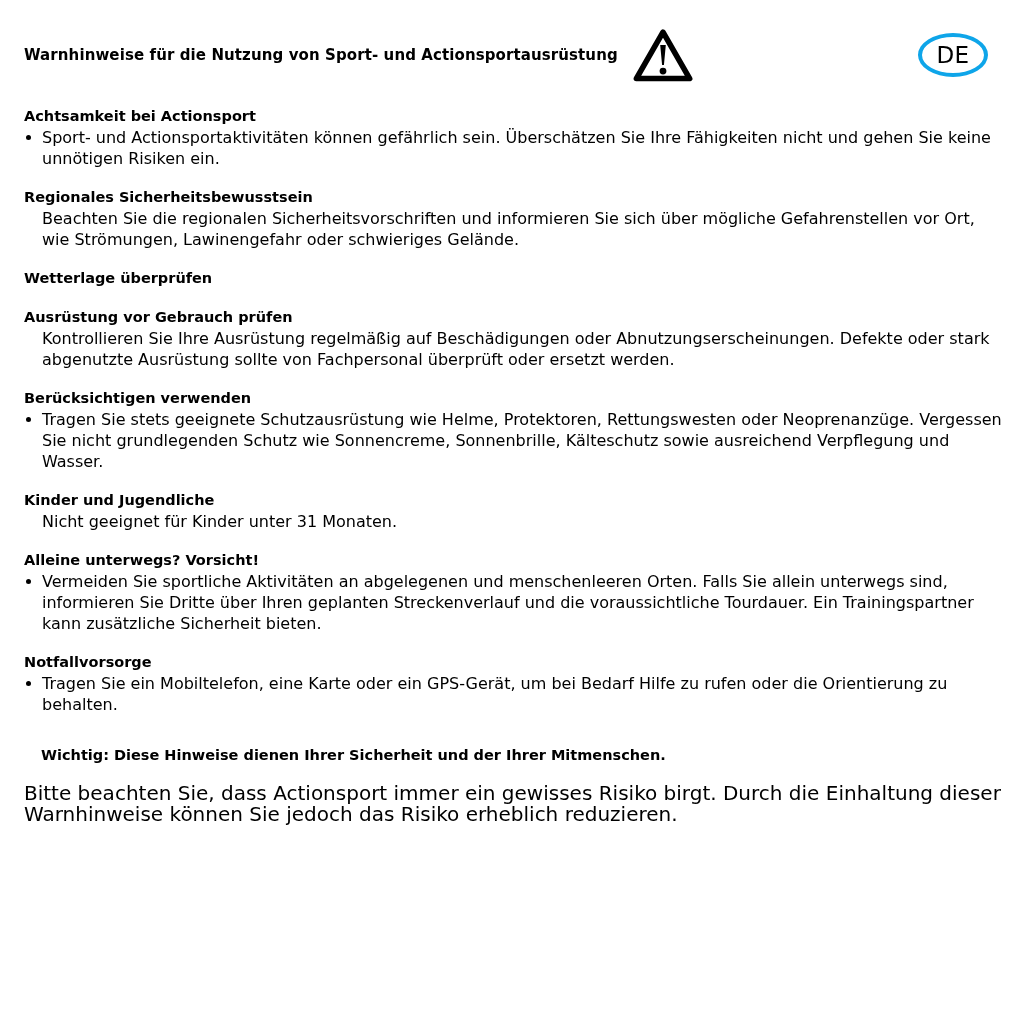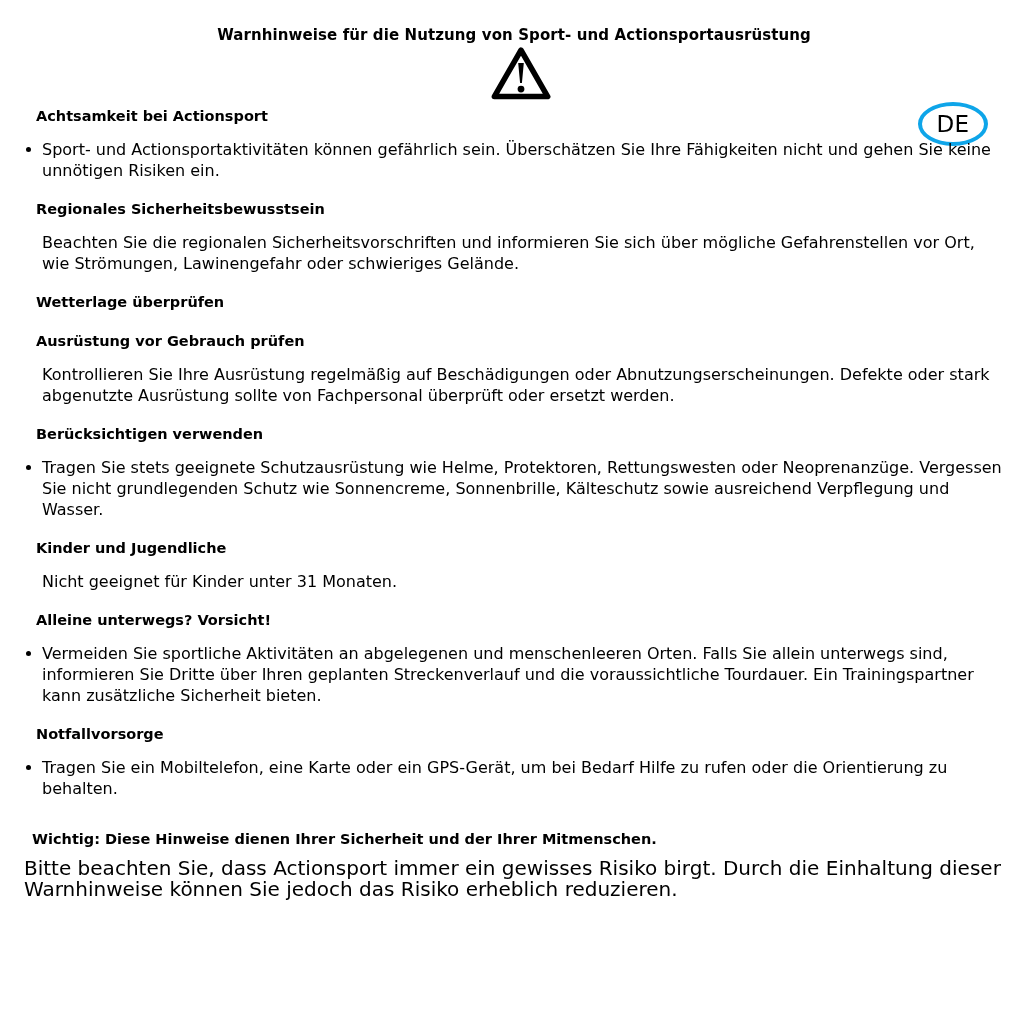--- a/index.html
+++ b/index.html
@@ -20,21 +20,20 @@
     width: 1030px;
     height: 1029px;
     padding: 26px 26px 0 24px;
   }
   
   .header {
     display: flex;
     align-items: center;
     height: 58px;
     margin-bottom: 22px;
-    flex-direction: column;
   }
   .doc-title {
     font-size: 15px;
     font-weight: bold;
     letter-spacing: 0.1px;
     white-space: nowrap;
   }
   .warn-icon {
     width: 62px;
     height: 58px;
@@ -56,21 +55,21 @@
     font-size: 23px;
     font-weight: normal;
     letter-spacing: 0.5px;
   }
   
   .section { margin-bottom: 18px; }
   .section-heading {
     font-size: 14.5px;
     font-weight: bold;
     line-height: 21px;
-    margin: 12px;
+    margin: 0;
   }
   .item {
     font-size: 16px;
     line-height: 21px;
     padding-left: 18px;
     position: relative;
   }
   .item.bullet::before {
     content: "";
     position: absolute;
@@ -80,21 +79,21 @@
     height: 5px;
     border-radius: 50%;
     background: #000000;
   }
   
   .footer { margin-top: 30px; }
   .footer-heading {
     font-size: 14.5px;
     font-weight: bold;
     line-height: 21px;
-    margin: 8px;
+    margin: 17px;
   }
   .footer-text {
     font-size: 20px;
     line-height: 21px;
   }
 </style>
 </head>
 <body>
 
 <div class="page">

